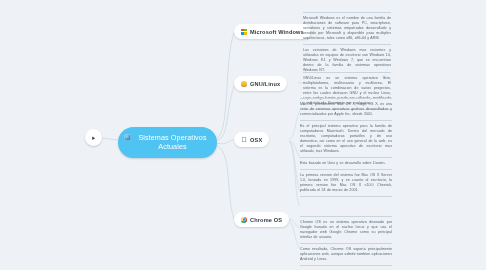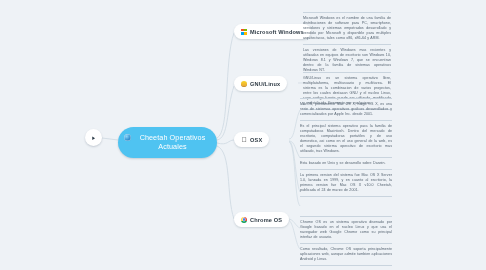--- a/index.html
+++ b/index.html
@@ -132,21 +132,21 @@
     <line x1="102" y1="138" x2="118" y2="140" stroke="#cdd8e1" stroke-width="0.8"></line>
   </svg>
 
   <div class="handle">
     <span class="glyph">▸</span>
   </div>
 
   <div class="root">
     <div class="root-inner">
       <span class="globe"></span>
-      <span class="root-txt">Cheetah Operativos Actuales</span>
+      <span class="root-txt">Sistemas Operativos Actuales</span>
     </div>
   </div>
 
   <div class="pill p-win">
     <span class="pill-ico ico-win">
         <i></i>
         <i></i>
         <i></i>
         <i></i>
       </span>

